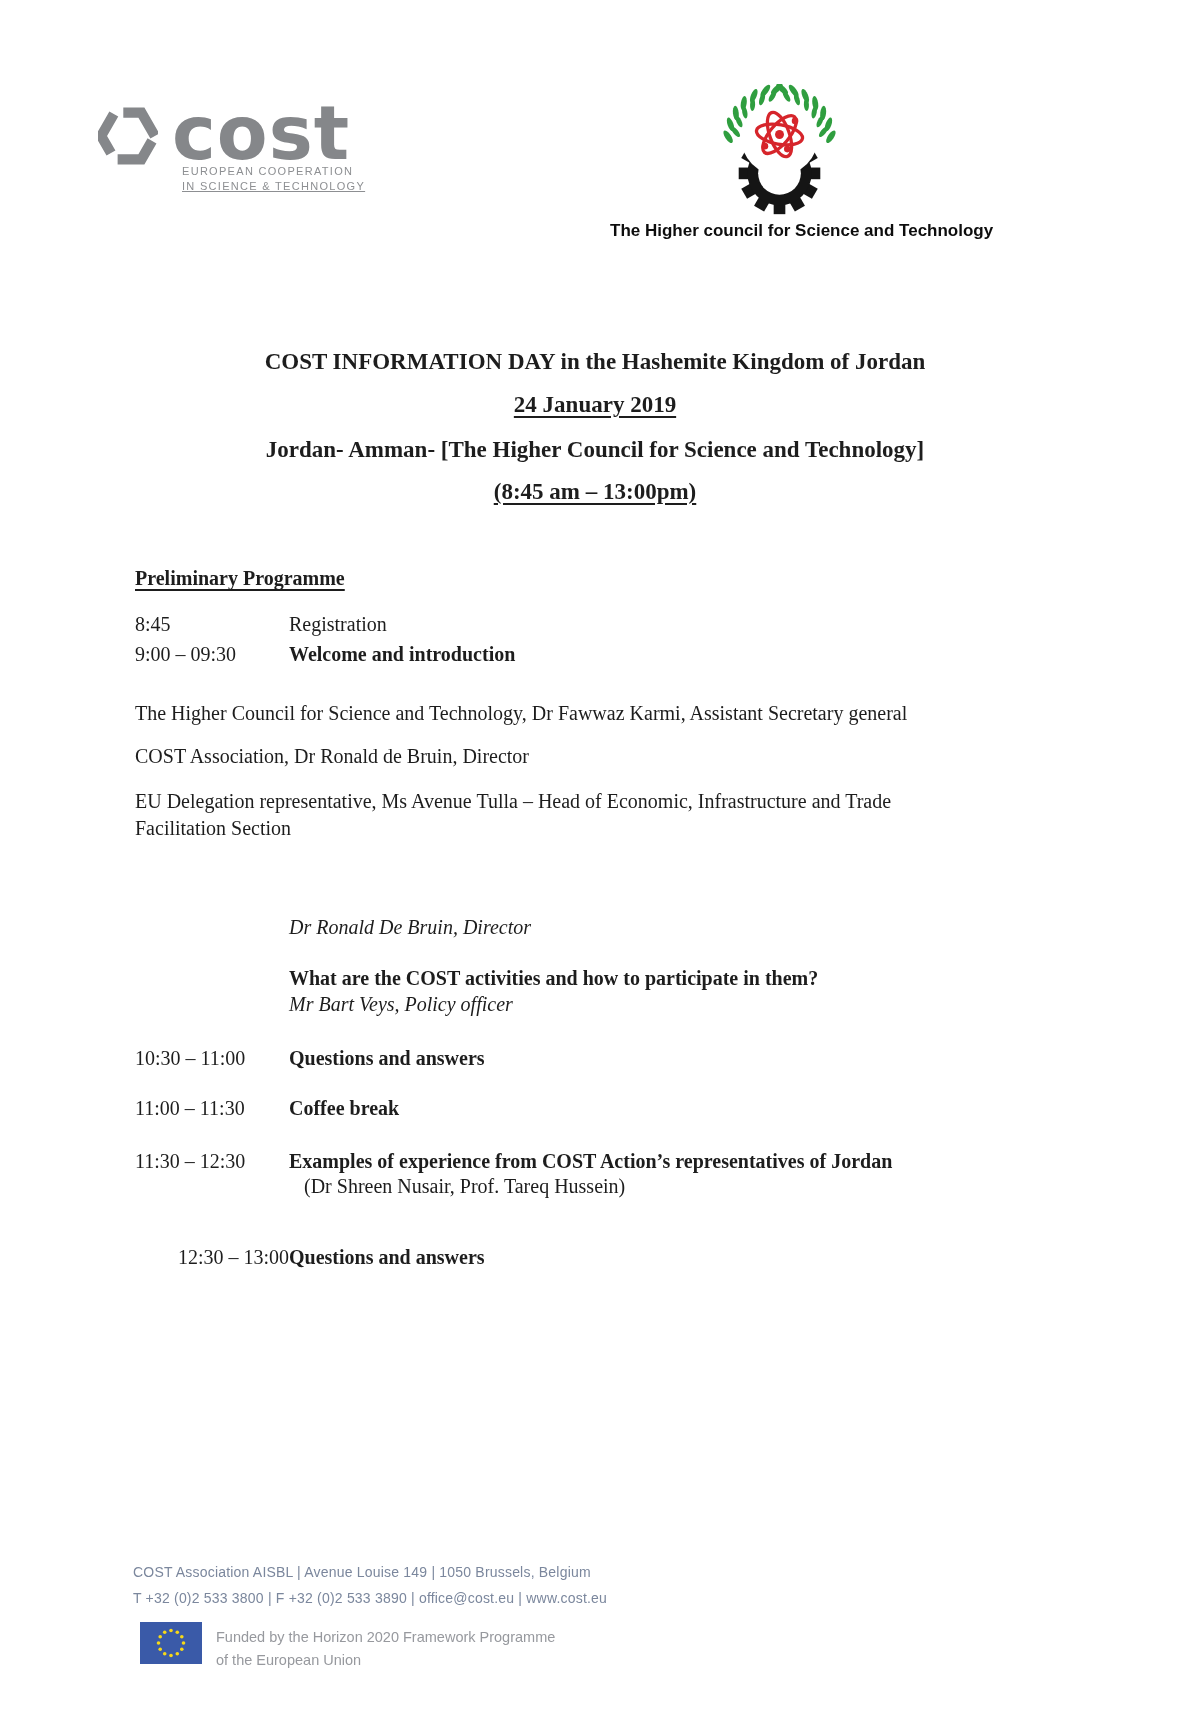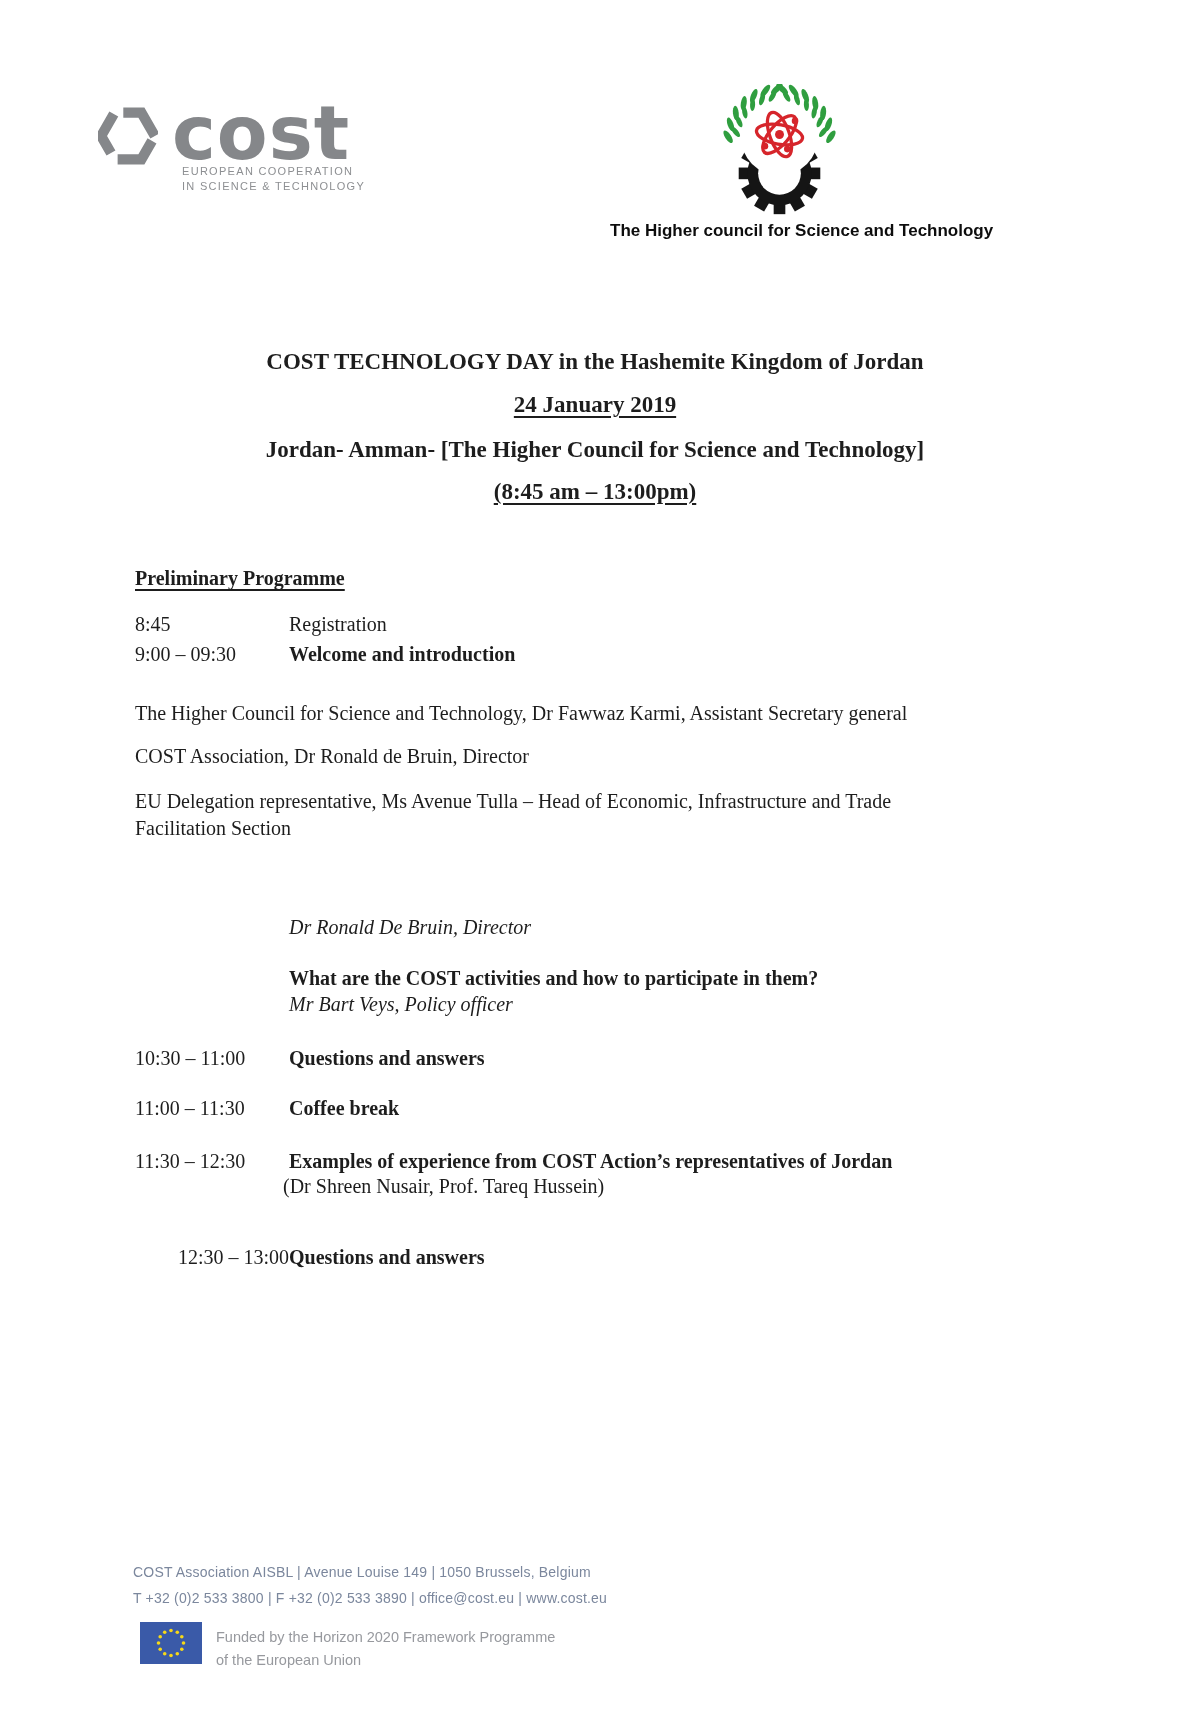--- a/index.html
+++ b/index.html
@@ -30,21 +30,21 @@
 <body>
 
 <div class="page">
 
   <div class="abs" style="left:98px; top:100px; width:300px; height:95px;">
     <svg class="abs" style="left:0; top:6px;" width="60" height="60" viewBox="0 0 76 76">
       <polygon points="72,38 55,8.5 21,8.5 4,38 21,67.5 55,67.5" fill="none" stroke="#85878a" stroke-width="13" stroke-dasharray="57 13"></polygon>
     </svg>
     <div class="abs wordmark" style="left:74px; top:-4px; color:#85878a;">cost</div>
     <div class="abs sans tagline" style="left:84px; top:64px; color:#8d8f92;">EUROPEAN COOPERATION</div>
-    <div class="abs sans tagline" style="left:84px; top:79px; color:#8d8f92;">IN SCIENCE &amp; TECHNOLOGY</div>
+    <div class="abs sans tagline" style="left:84px; top:79px; color:#8d8f92;text-decoration:underline;">IN SCIENCE &amp; TECHNOLOGY</div>
   </div>
 
   <svg class="abs" style="left:716px; top:84px;" width="127" height="136" viewBox="0 0 130 140">
 
     <g fill="#151515">
       <g>
         <rect x="-6" y="-42" width="12" height="14" transform="translate(65,92) rotate(0)"></rect>
         <rect x="-6" y="-42" width="12" height="14" transform="translate(65,92) rotate(30)"></rect>
         <rect x="-6" y="-42" width="12" height="14" transform="translate(65,92) rotate(60)"></rect>
         <rect x="-6" y="-42" width="12" height="14" transform="translate(65,92) rotate(90)"></rect>
@@ -99,21 +99,21 @@
       <ellipse rx="6.5" ry="2.6" transform="translate(65,58) rotate(-11) translate(46,0) rotate(-40)"></ellipse>
       <ellipse rx="6.5" ry="2.6" transform="translate(65,58) rotate(-25) translate(46,0) rotate(-40)"></ellipse>
       <ellipse rx="6.5" ry="2.6" transform="translate(65,58) rotate(-39) translate(46,0) rotate(-40)"></ellipse>
       <ellipse rx="6.5" ry="2.6" transform="translate(65,58) rotate(-53) translate(46,0) rotate(-40)"></ellipse>
       <ellipse rx="6.5" ry="2.6" transform="translate(65,58) rotate(-67) translate(46,0) rotate(-40)"></ellipse>
       <ellipse rx="6.5" ry="2.6" transform="translate(65,58) rotate(-81) translate(46,0) rotate(-40)"></ellipse>
     </g>
   </svg>
   <div class="abs sans hcst-caption" style="left:610px; top:221px; width:380px; color:#0d0d0d;">The Higher council for Science and Technology</div>
 
-  <div class="abs title-line" style="top:349px;">COST TECHNOLOGY DAY in the Hashemite Kingdom of Jordan</div>
+  <div class="abs title-line" style="top:349px;">COST INFORMATION DAY in the Hashemite Kingdom of Jordan</div>
   <div class="abs title-line" style="top:392px;"><span class="u">24 January 2019</span></div>
   <div class="abs title-line" style="top:437px;">Jordan- Amman- [The Higher Council for Science and Technology]</div>
   <div class="abs title-line" style="top:479px;"><span class="u">(8:45 am – 13:00pm)</span></div>
 
   <div class="abs body-line bold" style="left:135px; top:565px;"><span class="u">Preliminary Programme</span></div>
 
   <div class="abs body-line row" style="top:611px;">
     <span class="time-cell">8:45</span><span>Registration</span>
   </div>
 
@@ -135,21 +135,21 @@
     <span class="time-cell">10:30 – 11:00</span><span class="bold">Questions and answers</span>
   </div>
 
   <div class="abs body-line row" style="top:1095px;">
     <span class="time-cell">11:00 – 11:30</span><span class="bold">Coffee break</span>
   </div>
 
   <div class="abs body-line row" style="top:1148px;">
     <span class="time-cell">11:30 – 12:30</span><span class="bold">Examples of experience from COST Action’s representatives of Jordan</span>
   </div>
-  <div class="abs body-line" style="left:283px; top:1173px;">(Dr Shreen Nusair, Prof. Tareq Hussein)</div>
+  <div class="abs body-line" style="left:304px; top:1173px;">(Dr Shreen Nusair, Prof. Tareq Hussein)</div>
 
   <div class="abs body-line row" style="top:1244px;text-align:right;">
     <span class="time-cell">12:30 – 13:00</span><span class="bold">Questions and answers</span>
   </div>
 
   <div class="abs sans footer-line" style="left:133px; top:1559px; color:#7b879d;">COST Association AISBL  |  Avenue Louise 149  |  1050 Brussels, Belgium</div>
   <div class="abs sans footer-line" style="left:133px; top:1585px; color:#7b879d;">T +32 (0)2 533 3800  |  F +32 (0)2 533 3890  |  office@cost.eu  |  www.cost.eu</div>
 
   <svg class="abs" style="left:140px; top:1622px;" width="62" height="42" viewBox="0 0 62 42">
     <rect width="62" height="42" fill="#3a5aa8"></rect>

